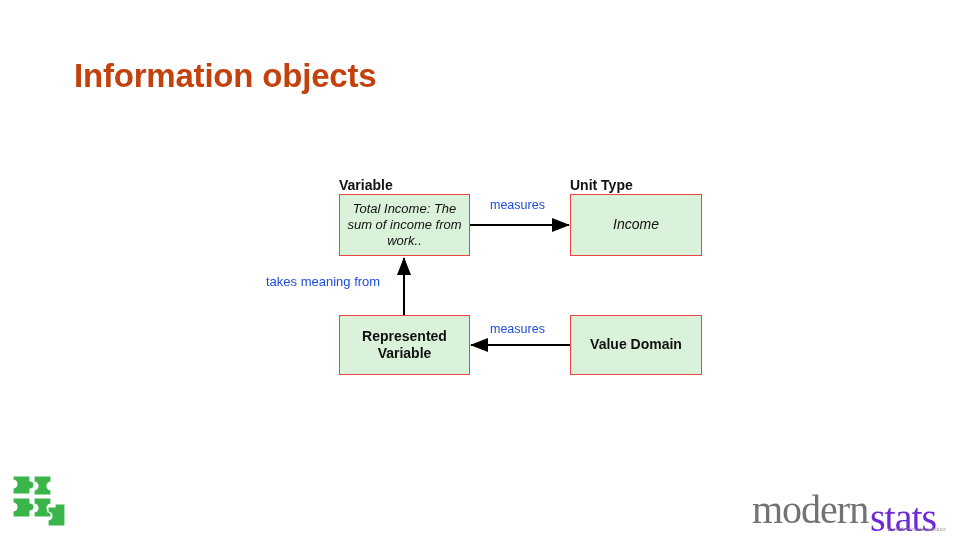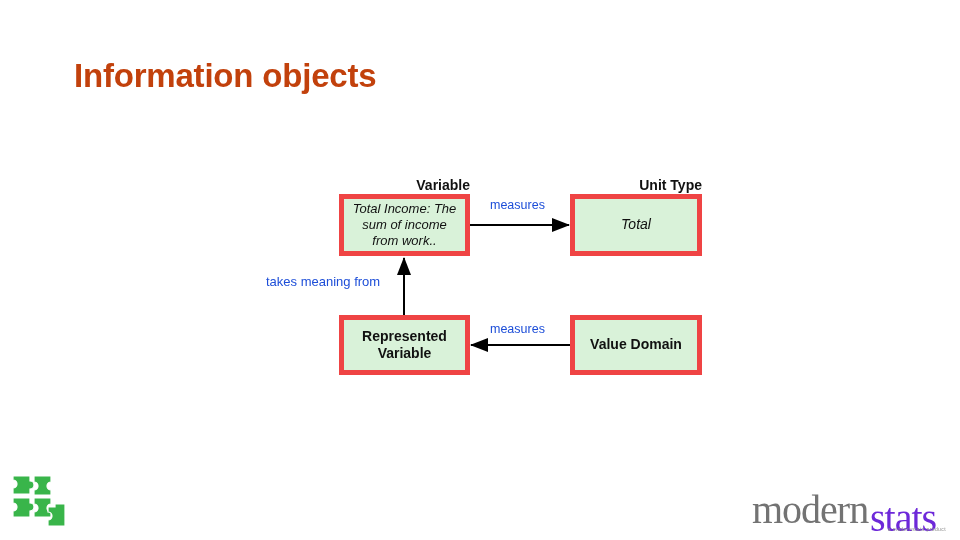--- a/index.html
+++ b/index.html
@@ -31,21 +31,21 @@
     font-weight: bold;
     color: #c2410c;
     letter-spacing: -0.2px;
     white-space: nowrap;
   }
 
   
   .box {
     position: absolute;
     box-sizing: border-box;
-    border: 5px solid #ef4444;
+    border: 1px solid #ef4444;
     background: #d9f2d9;
     display: flex;
     align-items: center;
     justify-content: center;
     text-align: center;
     line-height: 1.22;
   }
   .box-inner {
     display: block;
     width: 100%;
@@ -95,21 +95,21 @@
     align-items: center;
   }
 
   
   .caption {
     position: absolute;
     font-size: 14px;
     font-weight: bold;
     color: #111111;
     white-space: nowrap;
-    text-align: right;
+    text-align: left;
   }
   #caption-variable {
     left: 339px;
     top: 177px;
     width: 131px;
   }
   #caption-unit-type {
     left: 570px;
     top: 177px;
     width: 132px;
@@ -204,21 +204,21 @@
   </svg>
 
   <div class="caption" id="caption-variable">Variable</div>
   <div class="caption" id="caption-unit-type">Unit Type</div>
 
   <div class="box" id="box-variable">
     <span class="box-inner">Total Income: The sum of income from work..</span>
   </div>
 
   <div class="box" id="box-unit-type">
-    <span class="box-inner">Total</span>
+    <span class="box-inner">Income</span>
   </div>
 
   <div class="box" id="box-represented-variable">
     <span class="box-inner">Represented Variable</span>
   </div>
 
   <div class="box" id="box-value-domain">
     <span class="box-inner">Value Domain</span>
   </div>
 

